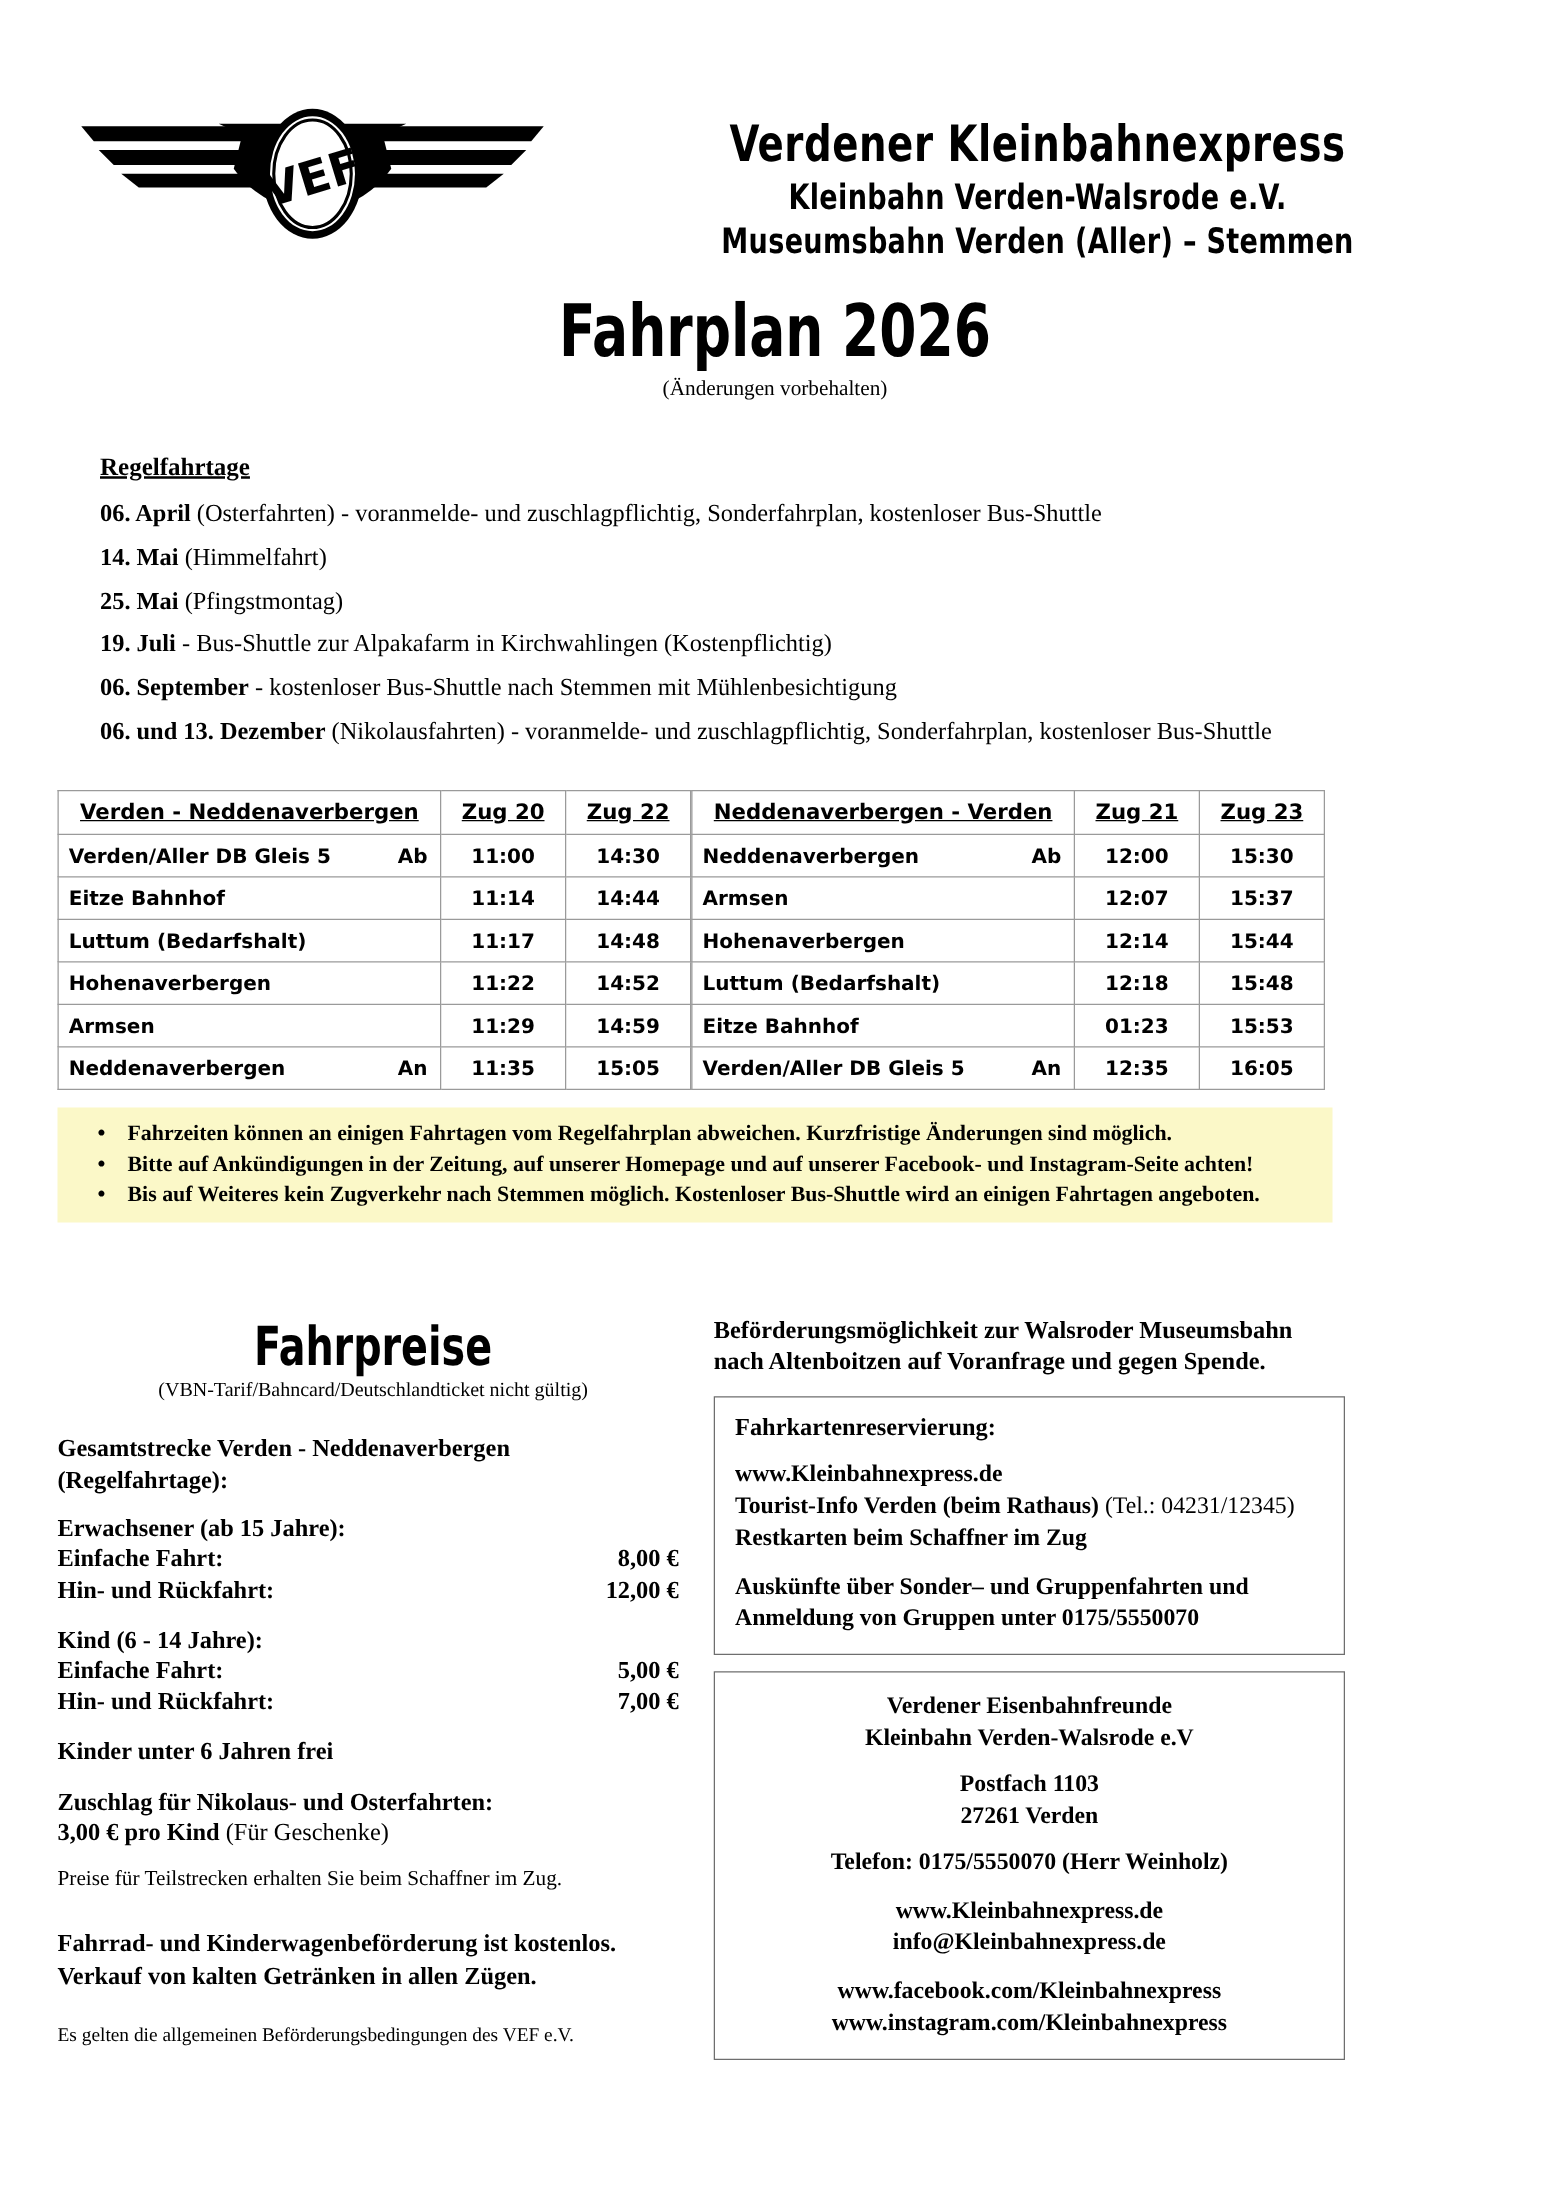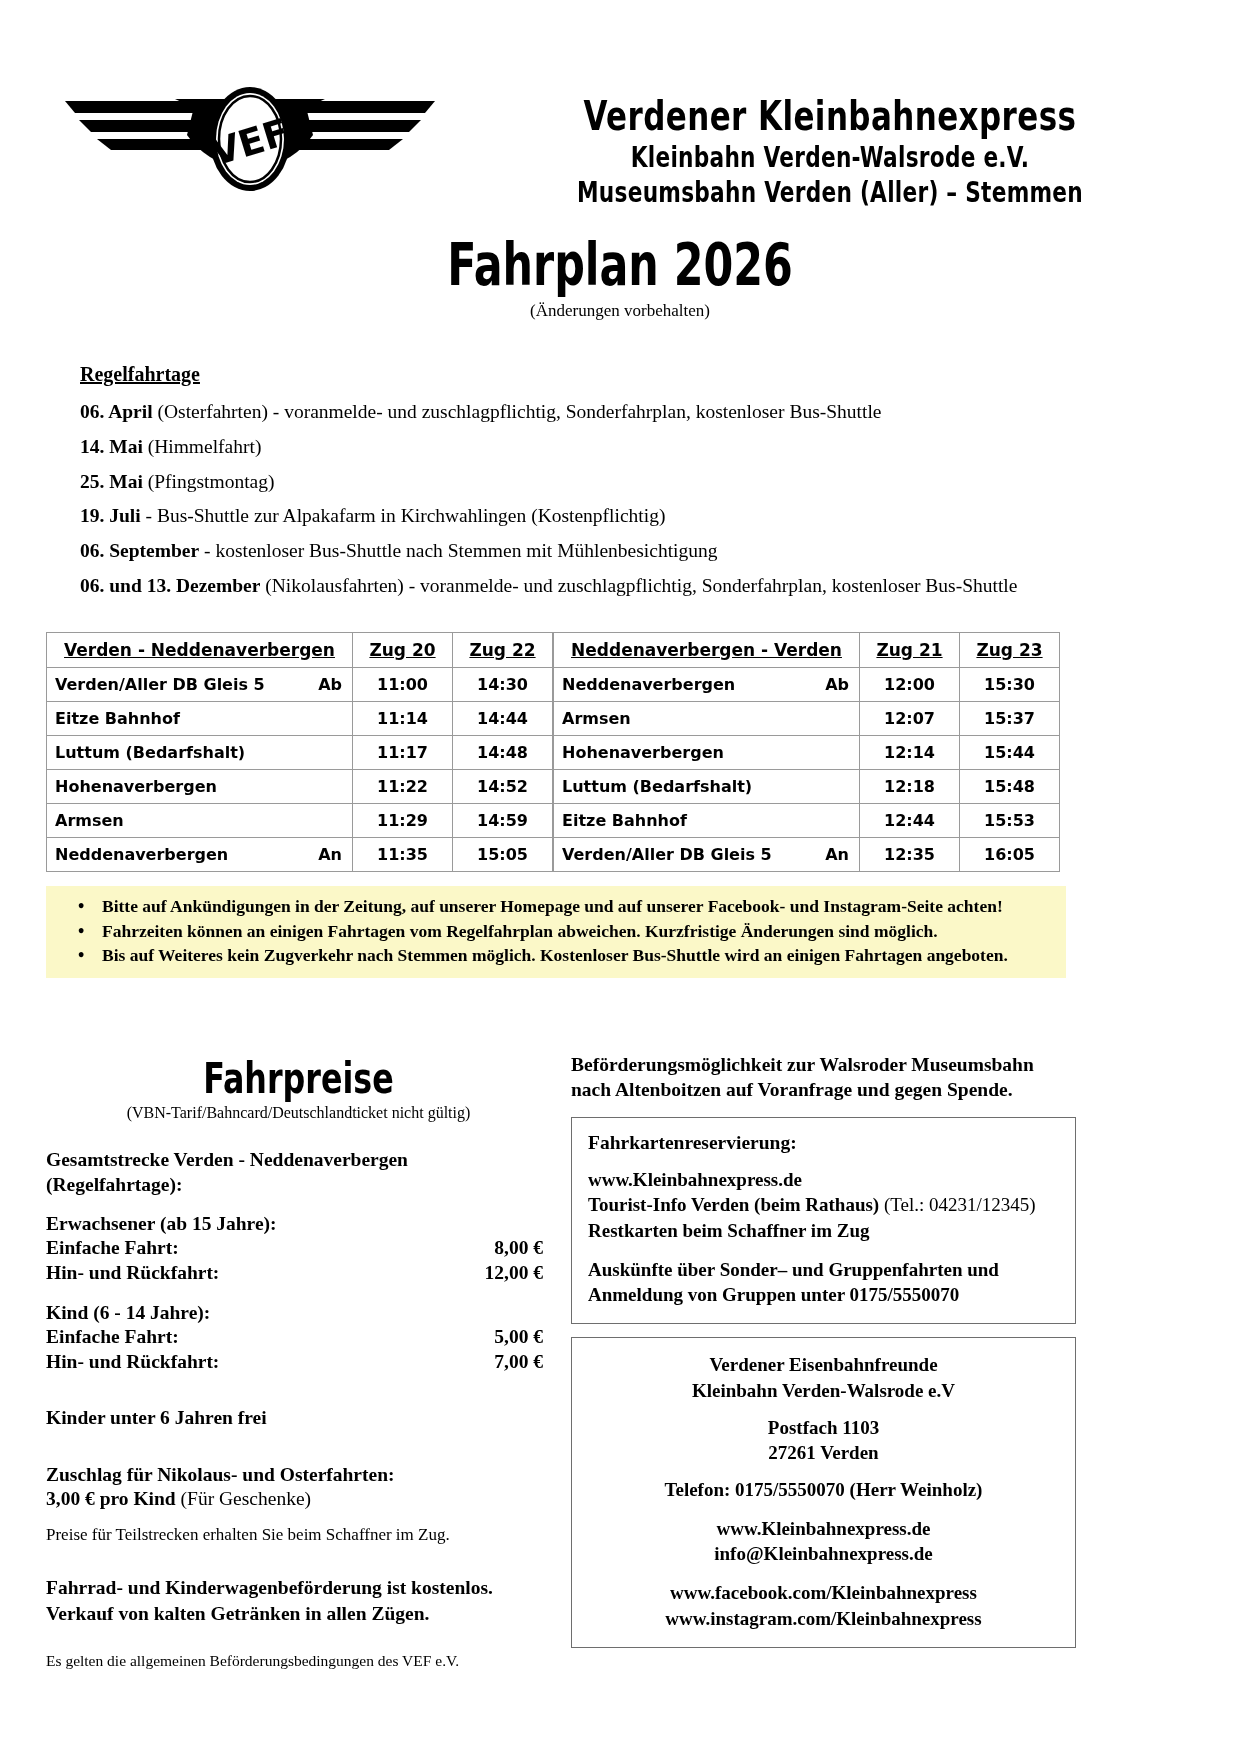--- a/index.html
+++ b/index.html
@@ -77,21 +77,21 @@
   }
   .fares-sub { text-align:center; font-size:16px; margin-top:1px; }
 
   .fare-blk { margin-top:26px; }
   .fare-h { font-weight:bold; font-size:19.5px; line-height:1.25; }
   .fare-group { font-weight:bold; font-size:19.5px; margin-top:16px; }
   .fare-row { display:flex; justify-content:space-between; font-weight:bold;
               font-size:19.5px; line-height:1.3; }
   .fare-row .lbl { text-align:left; }
   .fare-row .amt { text-align:right; padding-right:8px; }
-  .fare-note { font-weight:bold; font-size:19.5px; margin-top:32px; line-height:1.25;}
+  .fare-note { font-weight:bold; font-size:19.5px; margin-top:16px; line-height:1.25;}
   .fare-small { font-size:17px; margin-top:14px; }
   .fare-bold-blk { font-weight:bold; font-size:19.5px; margin-top:30px; line-height:1.3; }
   .fare-tiny { font-size:15.5px; margin-top:26px; }
 
   .transfer-note { font-weight:bold; font-size:19.5px; line-height:1.28; margin-bottom:14px; }
   .box { border:1px solid #6e6e6e; padding:14px 16px 16px 16px; box-sizing:border-box; }
   .box + .box { margin-top:13px; }
   .res-h { font-weight:bold; font-size:19.5px; }
   .res-lines { font-weight:bold; font-size:19px; line-height:1.33; margin-top:13px; }
   .res-lines .reg { font-weight:normal; }
@@ -215,36 +215,36 @@
             <td class="c-time">12:14</td>
             <td class="c-time">15:44</td>
           </tr>
           <tr>
             <td class="c-stop"><span>Luttum (Bedarfshalt)</span></td>
             <td class="c-time">12:18</td>
             <td class="c-time">15:48</td>
           </tr>
           <tr>
             <td class="c-stop"><span>Eitze Bahnhof</span></td>
-            <td class="c-time">12:44</td>
+            <td class="c-time">01:23</td>
             <td class="c-time">15:53</td>
           </tr>
           <tr>
             <td class="c-stop"><span>Verden/Aller DB Gleis 5</span><span class="ab">An</span></td>
             <td class="c-time">12:35</td>
             <td class="c-time">16:05</td>
           </tr>
         </tbody>
     </table>
   </div>
 
   <div class="notice" style="background: rgb(251, 248, 200);">
     <ul id="notice-list">
+        <li>Fahrzeiten können an einigen Fahrtagen vom Regelfahrplan abweichen. Kurzfristige Änderungen sind möglich.</li>
         <li>Bitte auf Ankündigungen in der Zeitung, auf unserer Homepage und auf unserer Facebook- und Instagram-Seite achten!</li>
-        <li>Fahrzeiten können an einigen Fahrtagen vom Regelfahrplan abweichen. Kurzfristige Änderungen sind möglich.</li>
         <li>Bis auf Weiteres kein Zugverkehr nach Stemmen möglich. Kostenloser Bus-Shuttle wird an einigen Fahrtagen angeboten.</li>
       </ul>
   </div>
 
   <div class="lower">
 
     <div class="col-left">
       <div class="fares-title">Fahrpreise</div>
       <div class="fares-sub">(VBN-Tarif/Bahncard/Deutschlandticket nicht gültig)</div>
 

